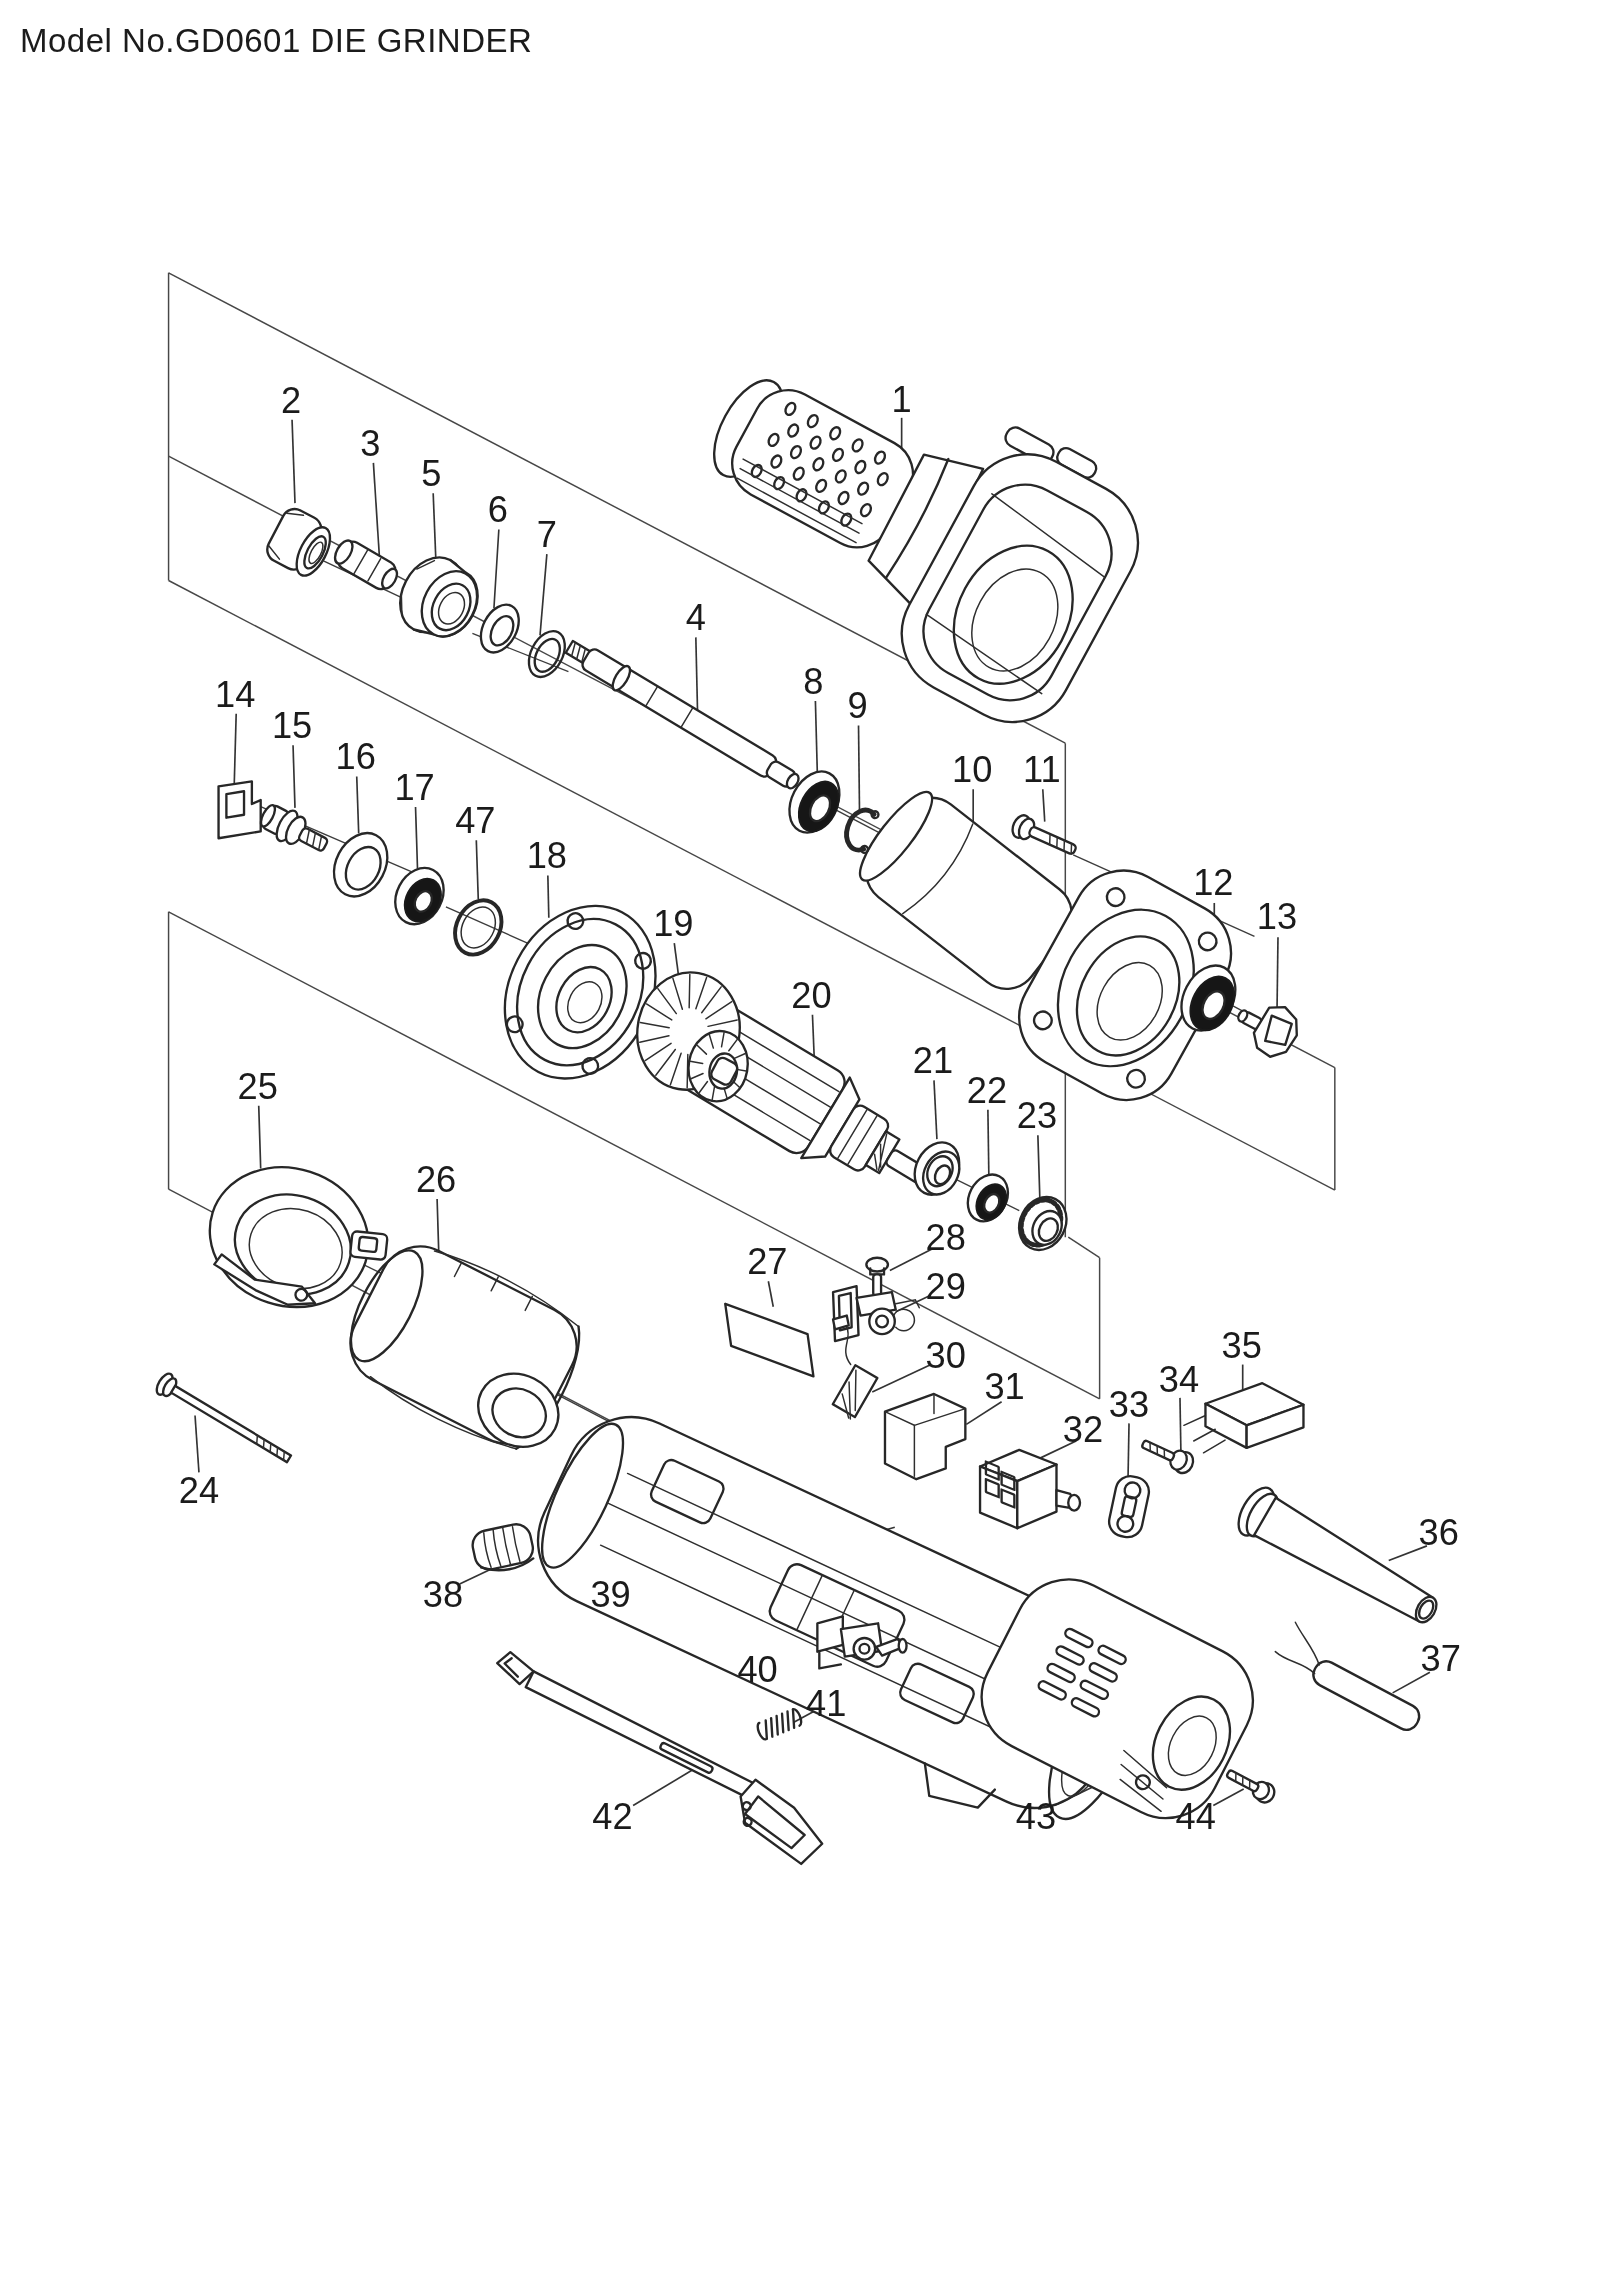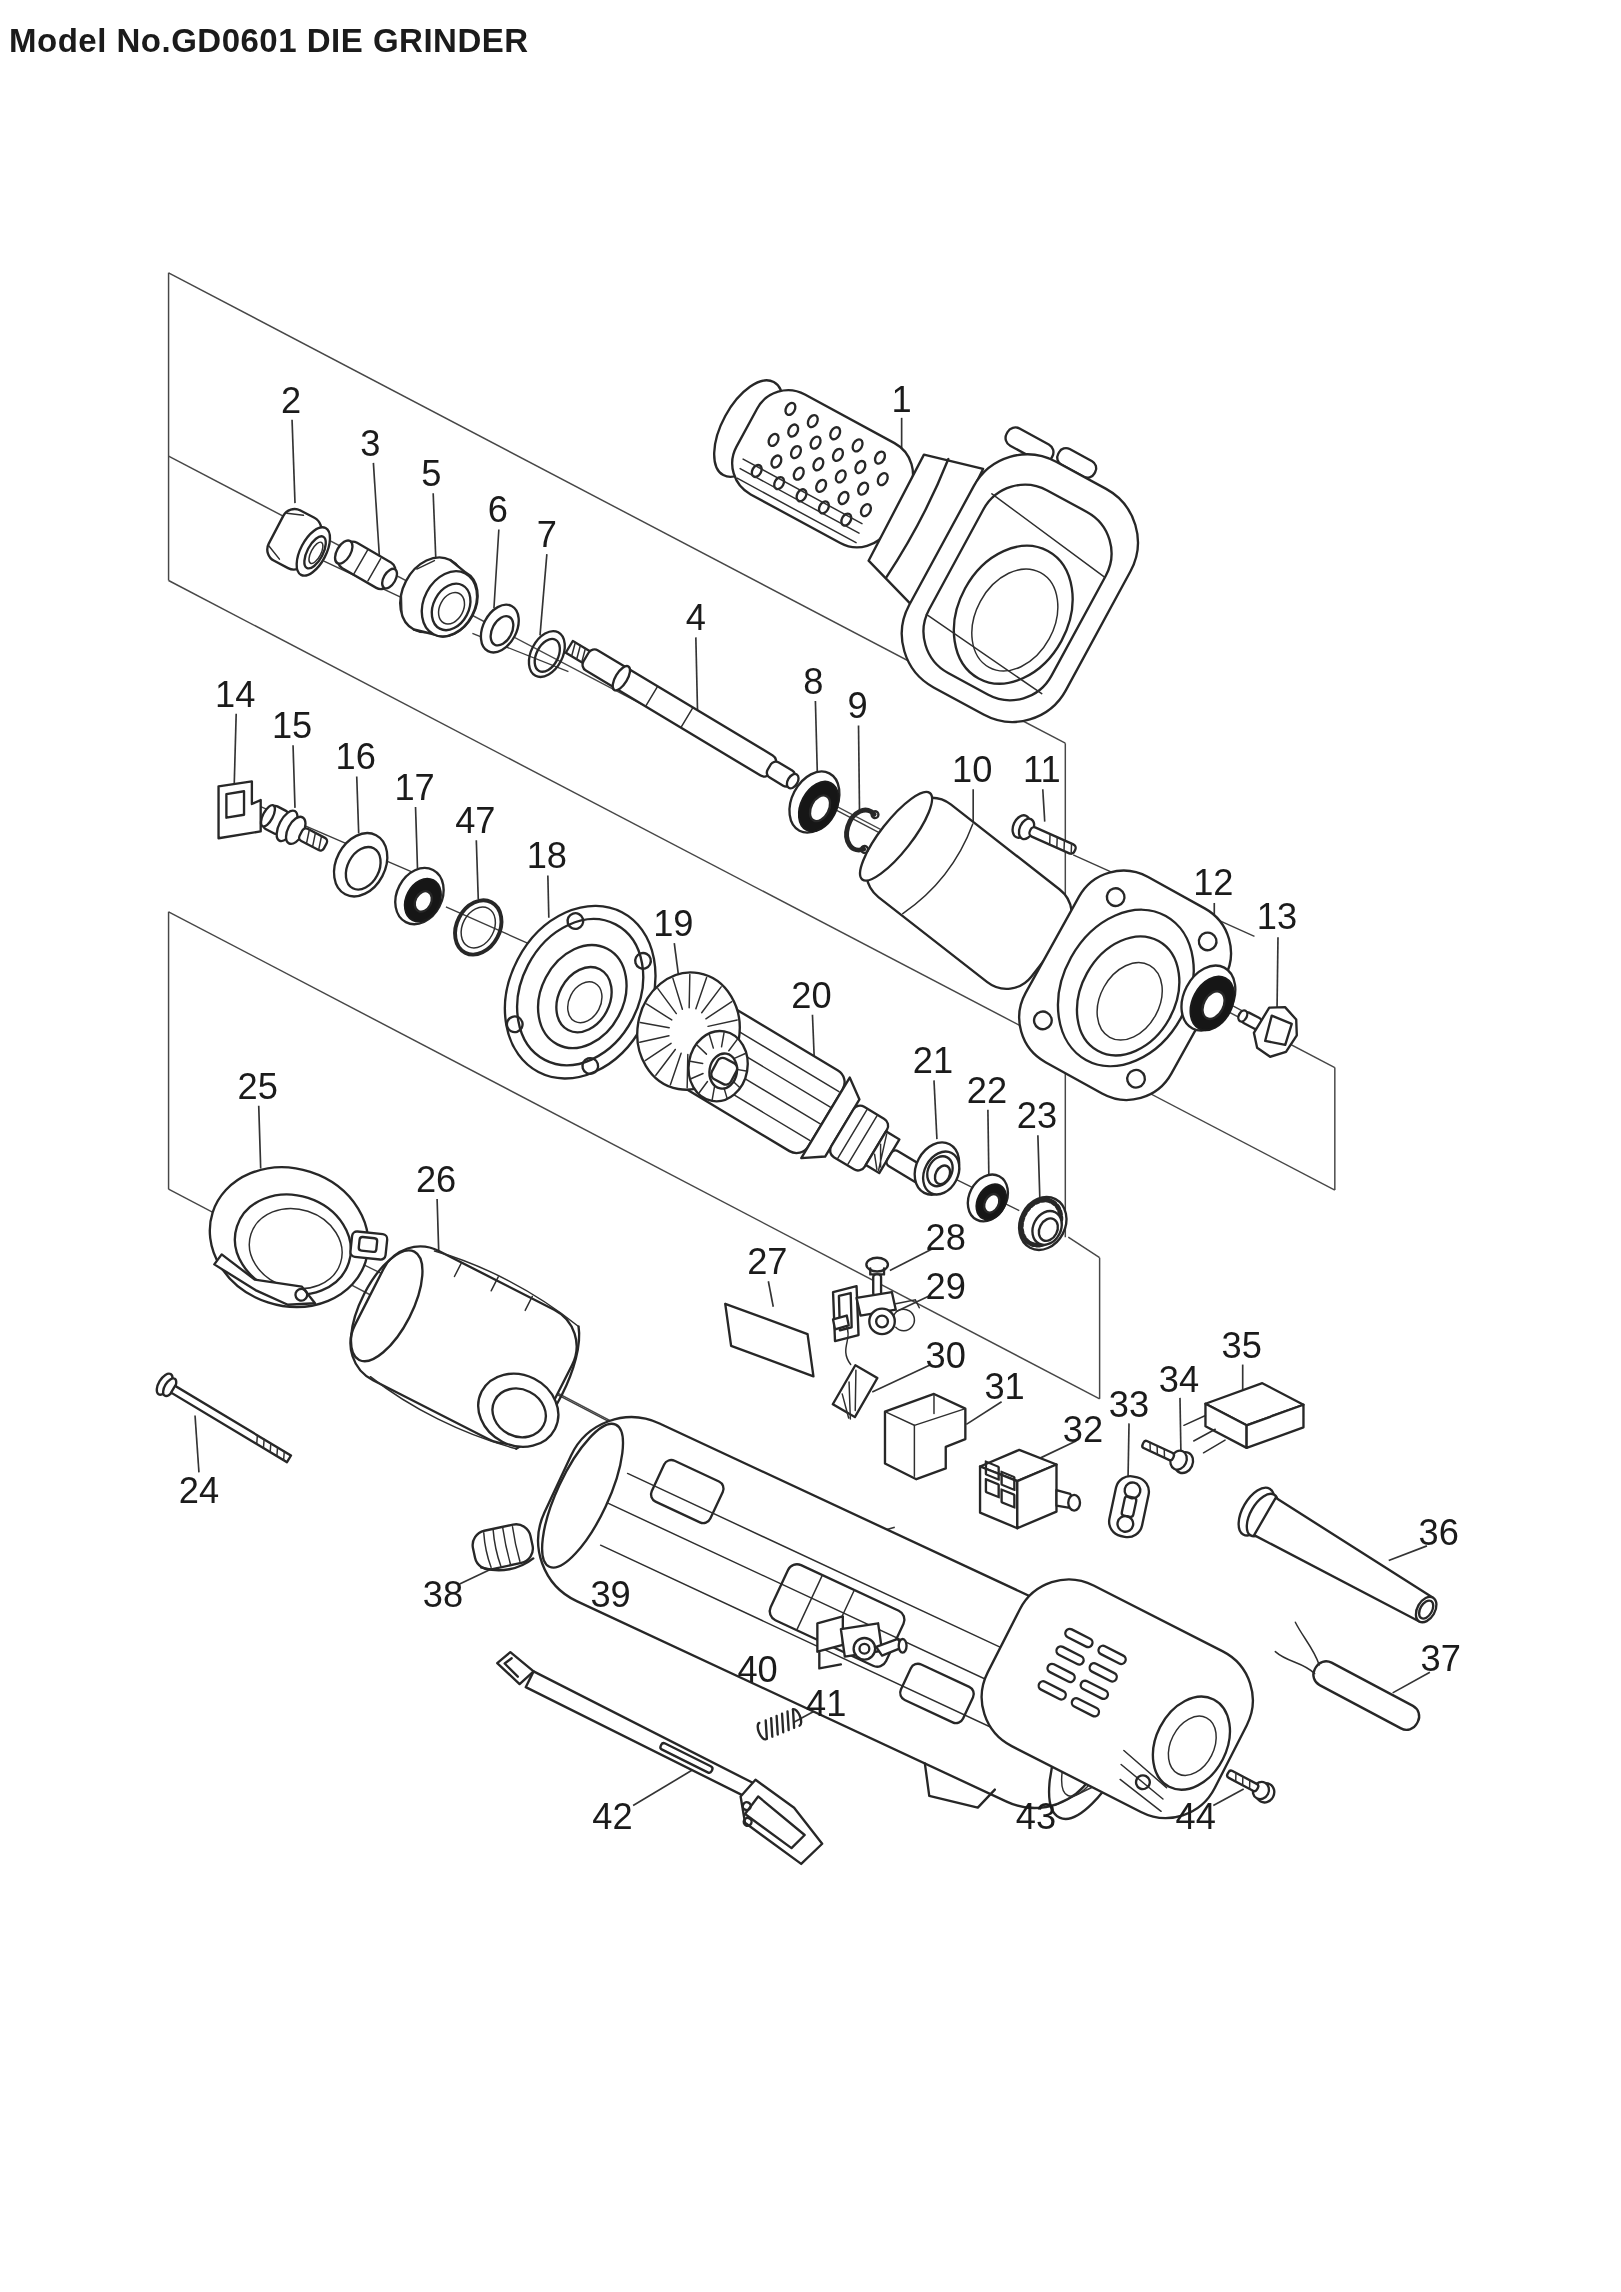--- a/index.html
+++ b/index.html
@@ -1,18 +1,18 @@
 <!DOCTYPE html>
 <html><head>
 <meta charset="utf-8">
 <style>
   html,body{margin:0;padding:0;background:#ffffff;}
   #page{position:relative;width:1621px;height:2293px;background:#fff;overflow:hidden;
         font-family:"Liberation Sans", sans-serif;}
-  #title{position:absolute;left:9px;top:21.6px;font-size:33px;font-weight:700;color:#1b1b1b;
+  #title{position:absolute;left:20px;top:21.6px;font-size:33px;font-weight:400;color:#1b1b1b;
          letter-spacing:0.5px;white-space:nowrap;}
   svg{position:absolute;left:0;top:0;}
   .ln{stroke:#272727;stroke-width:2.4;fill:#ffffff;stroke-linejoin:round;stroke-linecap:round;}
   .lnf{stroke:#272727;stroke-width:2.4;fill:none;stroke-linejoin:round;stroke-linecap:round;}
   .thin{stroke:#2e2e2e;stroke-width:1.5;fill:none;stroke-linecap:round;}
   .blk{stroke:#1a1a1a;stroke-width:2;fill:#161616;}
   .plane{stroke:#474747;stroke-width:1.5;fill:none;}
   .leader{stroke:#343434;stroke-width:1.7;fill:none;}
   .axis{stroke:#3d3d3d;stroke-width:1.4;fill:none;}
   .plabel{font-family:"Liberation Sans", sans-serif;fill:#1b1b1b;}

